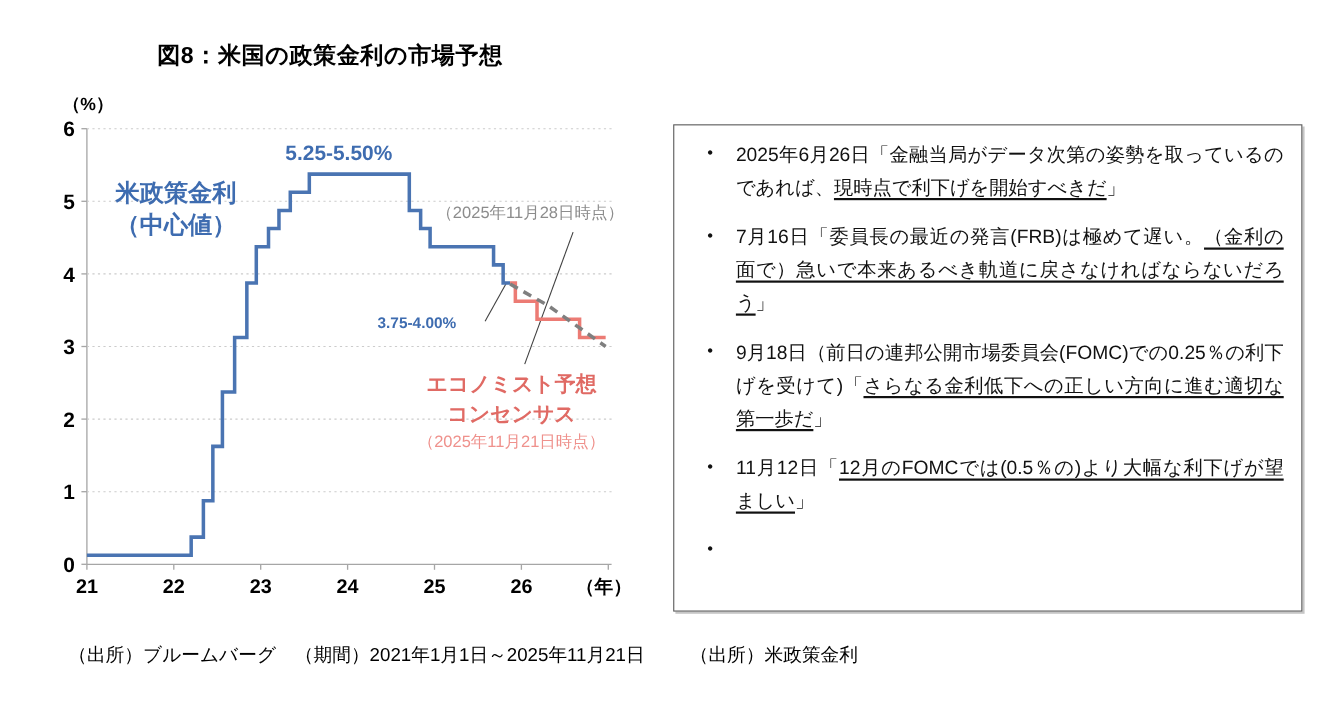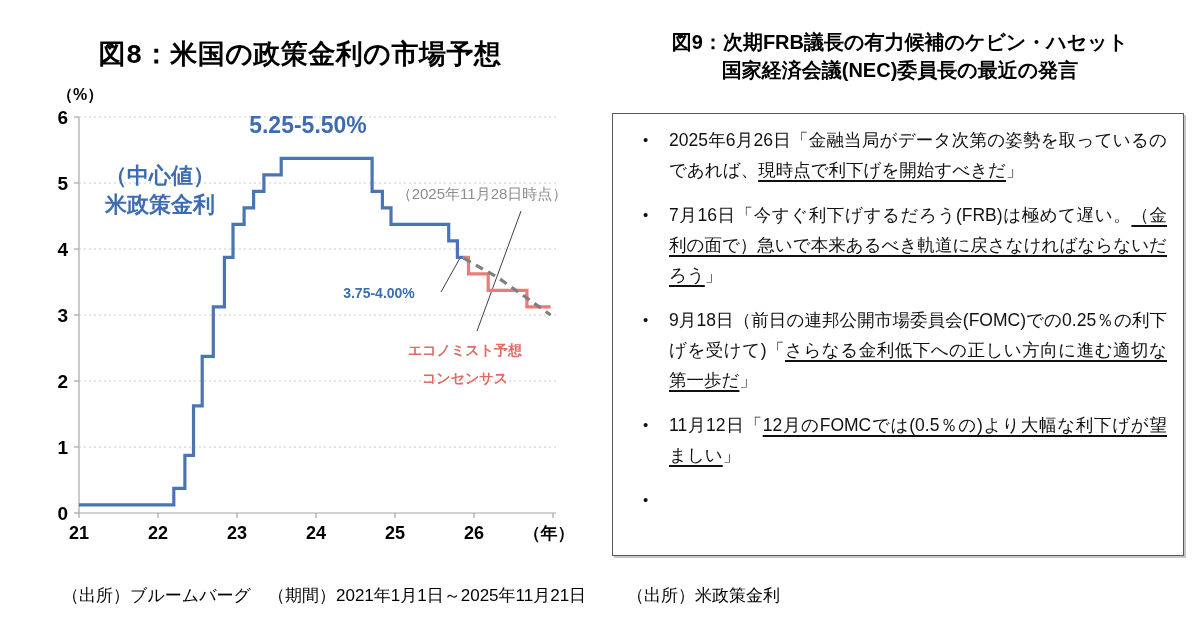--- a/index.html
+++ b/index.html
@@ -5,33 +5,33 @@
   html,body{margin:0;padding:0;background:#ffffff;}
   body{width:1200px;height:640px;position:relative;overflow:hidden;
        font-family:"Liberation Sans","DejaVu Sans",sans-serif;color:#000;}
   .col{position:absolute;top:0;height:640px;}
   #fig8{left:0;width:600px;}
   #fig9{left:600px;width:600px;}
 
   
   .fig-title{position:absolute;left:0;width:100%;text-align:center;
              font-weight:bold;color:#000;}
-  #fig8 .fig-title{top:36px;font-size:27px;letter-spacing:.5px;font-family:Liberation Mono, monospace;}
+  #fig8 .fig-title{top:36px;font-size:21px;letter-spacing:.5px;}
   .y-unit{position:absolute;left:57px;top:85px;font-size:16px;font-weight:bold;}
   #fig8-svg{position:absolute;left:0;top:80px;}
   .ann{position:absolute;text-align:center;line-height:1.32;}
   .ann-blue{color:#3e6cb0;font-weight:bold;}
   .ann-gray{color:#737373;font-weight:bold;}
   .ann-red{color:#e06a64;font-weight:bold;}
   #policy-label{left:85px;top:161px;width:150px;font-size:22px;}
-  #peak-label{left:233px;top:110px;width:150px;font-size:23px;}
+  #peak-label{left:233px;top:127px;width:150px;font-size:19px;}
   #current-label{left:304px;top:284px;width:150px;font-size:14px;}
   #ff-label{left:382px;top:158px;width:200px;font-size:19px;}
   #ff-date{left:377px;top:184px;width:210px;font-size:15px;font-weight:normal;color:#8c8c8c;text-align:center;}
-  #econ-label{left:365px;top:336px;width:200px;font-size:14px;line-height:28px;}
+  #econ-label{left:365px;top:336px;width:200px;font-size:19px;line-height:28px;}
   #econ-date{left:355px;top:392px;width:220px;font-size:15px;font-weight:normal;color:#ef918c;}
   .source{position:absolute;top:584px;font-size:17px;color:#000;}
   #fig8 .source{left:42px;margin-left:20px;}
   #fig9 .source{left:27px;}
 
   
   #fig9 .fig-title{top:28px;font-size:20px;line-height:28px;}
   #quote-box{position:absolute;left:12px;top:113px;width:572px;height:443px;
              border:1px solid #595959;background:#fff;box-sizing:border-box;
              box-shadow:2px 2px 0 rgba(128,128,128,.45);}
@@ -92,42 +92,39 @@
         <text x="395" y="459" text-anchor="middle" font-size="18" font-weight="bold" fill="#000">25</text>
         <text x="474" y="459" text-anchor="middle" font-size="18" font-weight="bold" fill="#000">26</text>
         <text x="549" y="459" text-anchor="middle" font-size="17" font-weight="bold" fill="#000">（年）</text>
         <polyline points="79.0,424.8 173.8,424.8 173.8,408.3 184.9,408.3 184.9,375.3 193.5,375.3 193.5,325.8 202.2,325.8 202.2,276.3 213.3,276.3 213.3,226.8 224.4,226.8 224.4,177.3 233.0,177.3 233.0,144.3 244.1,144.3 244.1,127.8 253.6,127.8 253.6,111.3 263.9,111.3 263.9,94.8 281.2,94.8 281.2,78.3 372.1,78.3 372.1,111.3 382.4,111.3 382.4,127.8 391.0,127.8 391.0,144.3 448.7,144.3 448.7,160.8 457.4,160.8 457.4,177.3 463.7,177.3" fill="none" stroke="#4a74b2" stroke-width="3.2" stroke-linejoin="miter" stroke-linecap="butt"></polyline>
         <polyline points="463.7,177.3 468.5,177.3 468.5,193.8 488.2,193.8 488.2,210.3 526.9,210.3 526.9,226.8 550.6,226.8" fill="none" stroke="#ec7b74" stroke-width="3.2" stroke-linejoin="miter" stroke-linecap="butt"></polyline>
         <polyline points="463.7,178.2 497.7,197.4 529.3,219.8 550.6,235.0" fill="none" stroke="#7f7f7f" stroke-width="3.2" stroke-linejoin="miter" stroke-linecap="butt" stroke-dasharray="8 6"></polyline>
       </g>
   </svg>
 
   <div class="ann ann-blue" id="policy-label">
+    <div>米政策金利</div>
     <div>（中心値）</div>
-    <div>米政策金利</div>
   </div>
   <div class="ann ann-blue" id="peak-label">5.25-5.50%</div>
   <div class="ann ann-blue" id="current-label">3.75-4.00%</div>
   <div class="ann" id="ff-date">（2025年11月28日時点）</div>
   <div class="ann ann-red" id="econ-label">
     <div>エコノミスト予想</div>
     <div>コンセンサス</div>
   </div>
+  <div class="ann" id="econ-date">（2025年11月21日時点）</div>
 
   <div class="source">（出所）ブルームバーグ　（期間）2021年1月1日～2025年11月21日</div>
 </div>
 
 <div class="col" id="fig9">
-  <div class="fig-title">
-    <div>図9：次期FRB議長の有力候補のケビン・ハセット</div>
-    <div>国家経済会議(NEC)委員長の最近の発言</div>
-  </div>
   <div id="quote-box">
     <ul id="quote-list">
         <li class="quote-item"><span class="blt">•</span><span><span class="nm">2025年6月26日「金融当局がデータ次第の姿勢を取っているのであれば、</span><span class="em">現時点で利下げを開始すべきだ</span><span class="nm">」</span></span></li>
-        <li class="quote-item"><span class="blt">•</span><span><span class="nm">7月16日「今すぐ利下げするだろう(FRB)は極めて遅い。</span><span class="em">（金利の面で）急いで本来あるべき軌道に戻さなければならないだろう</span><span class="nm">」</span></span></li>
+        <li class="quote-item"><span class="blt">•</span><span><span class="nm">7月16日「委員長の最近の発言(FRB)は極めて遅い。</span><span class="em">（金利の面で）急いで本来あるべき軌道に戻さなければならないだろう</span><span class="nm">」</span></span></li>
         <li class="quote-item"><span class="blt">•</span><span><span class="nm">9月18日（前日の連邦公開市場委員会(FOMC)での0.25％の利下げを受けて)「</span><span class="em">さらなる金利低下への正しい方向に進む適切な第一歩だ</span><span class="nm">」</span></span></li>
         <li class="quote-item"><span class="blt">•</span><span><span class="nm">11月12日「</span><span class="em">12月のFOMCでは(0.5％の)より大幅な利下げが望ましい</span><span class="nm">」</span></span></li>
         <li class="quote-item"><span class="blt">•</span></li>
       </ul>
   </div>
   <div class="source">（出所）米政策金利</div>
 </div>
 
 </body></html>

